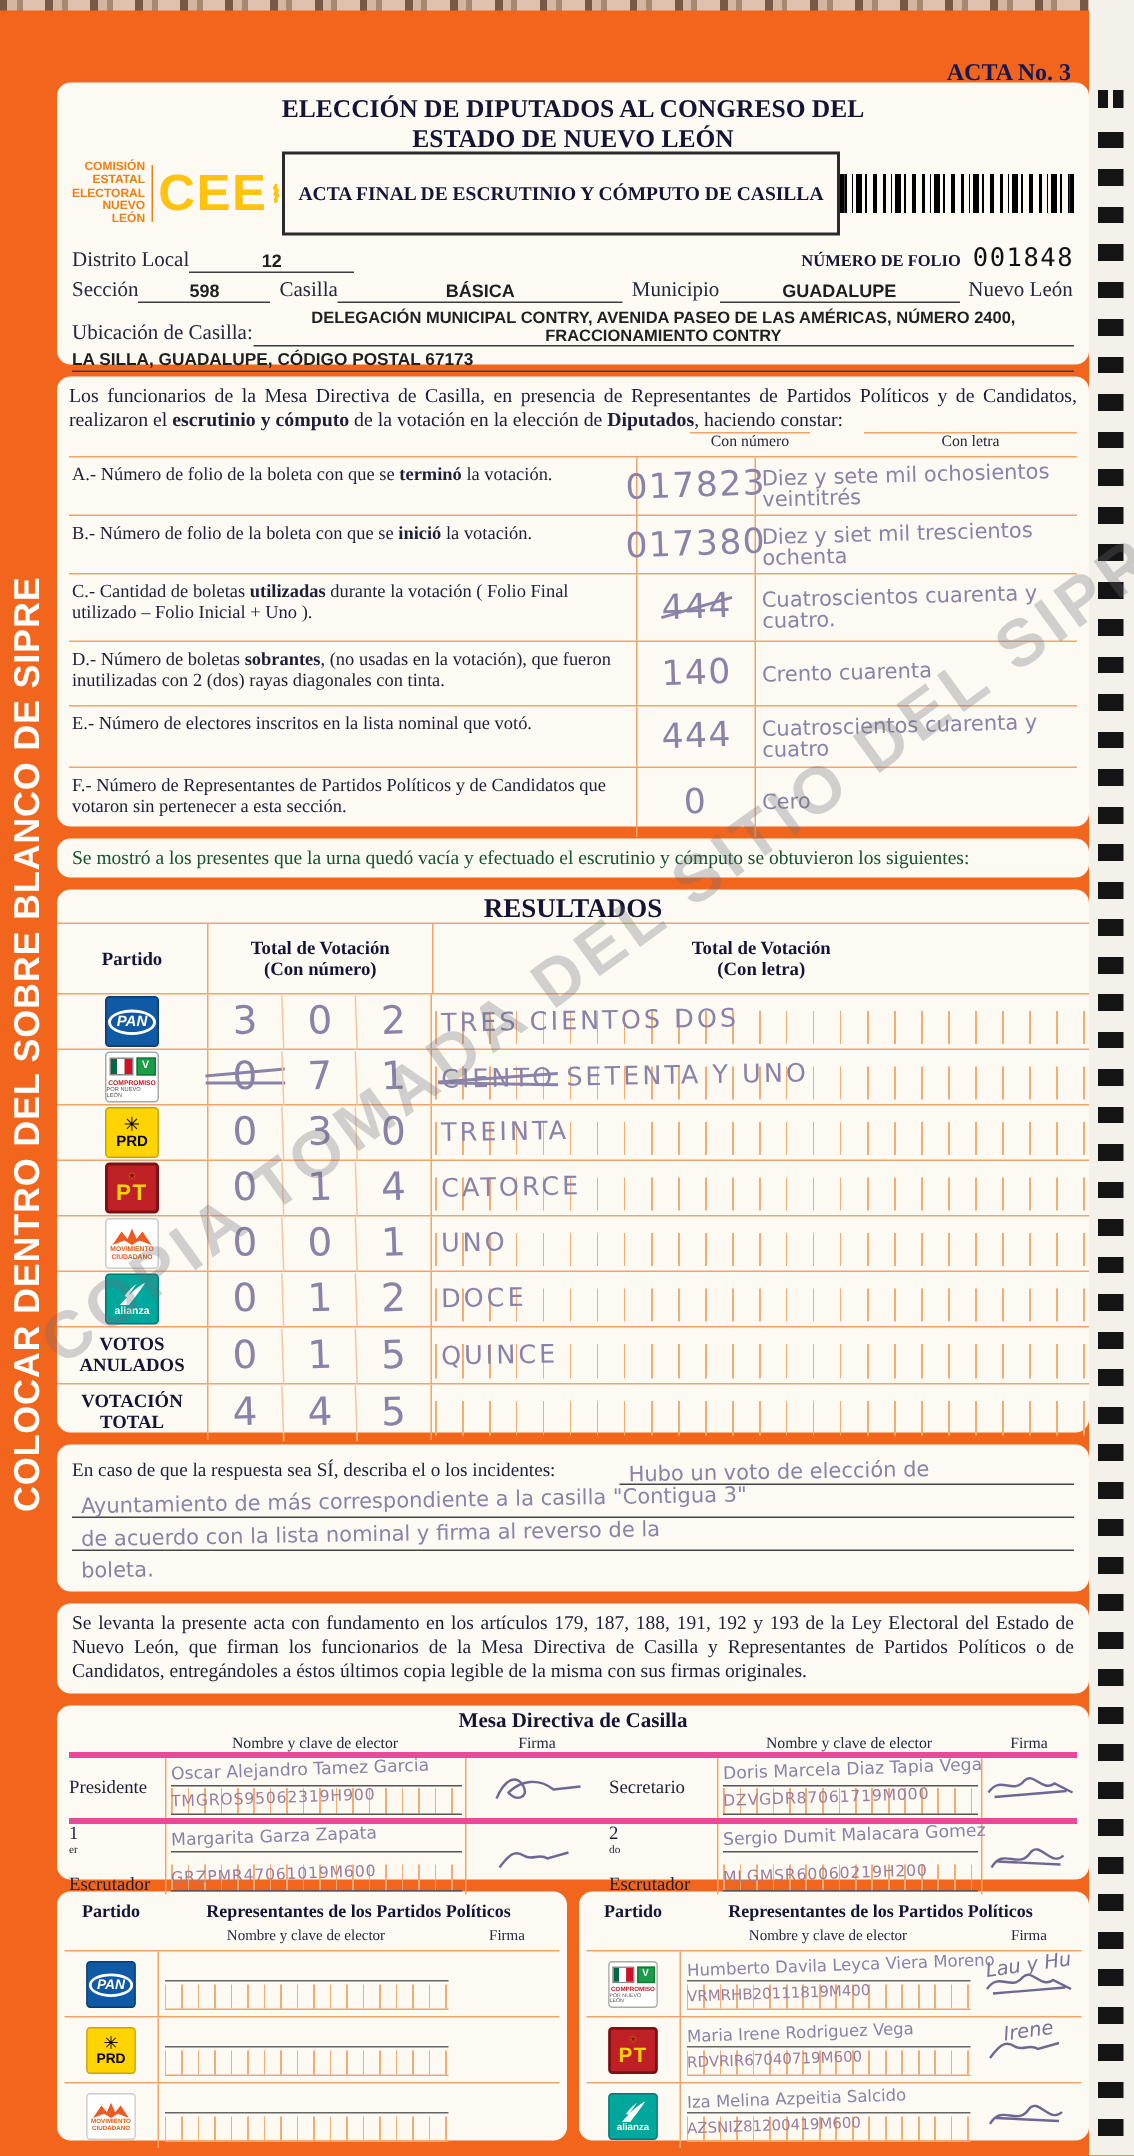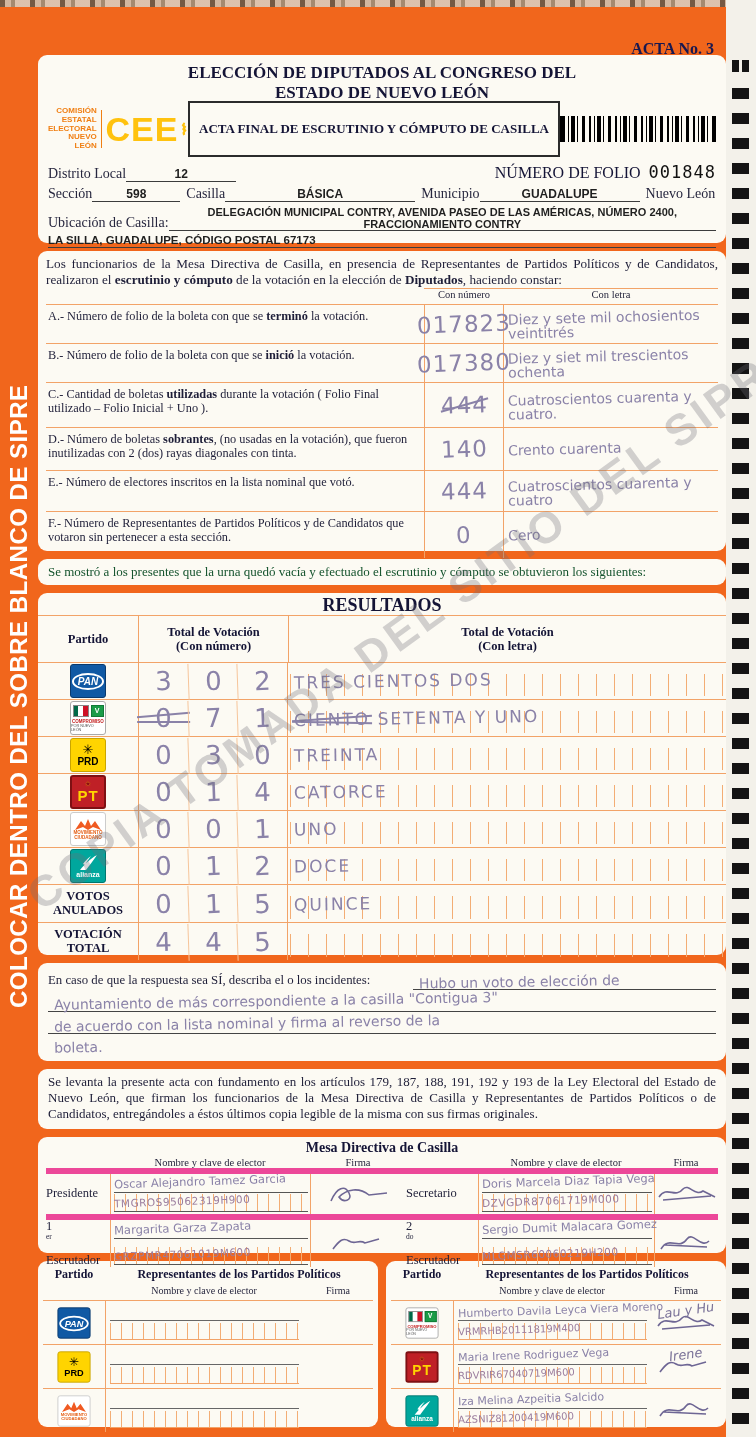--- a/index.html
+++ b/index.html
@@ -43,30 +43,30 @@
   .cee-shape{margin-left:2px;}
   .h-boxwrap{flex:1;display:flex;justify-content:center;}
   .h-subbox{border:2px solid #2b2b2b;padding:18px 9px;font-weight:bold;font-size:13px;color:#141436;white-space:nowrap;}
   .h-barcol{width:158px;display:flex;flex-direction:column;align-items:flex-end;}
   .barcode{width:150px;height:26px;border-left:3px solid #000;border-right:3px solid #000;
     background:repeating-linear-gradient(90deg,#000 0 2px,transparent 2px 5px,#000 5px 6px,transparent 6px 8px,#000 8px 12px,transparent 12px 14px,#000 14px 15px,transparent 15px 19px,#000 19px 22px,transparent 22px 26px);}
   .h-row{display:flex;align-items:flex-end;font-size:14px;margin-top:6px;}
   .uline{border-bottom:1px solid #3c3c3c;text-align:center;
     font-family:"Liberation Sans",sans-serif;font-size:12px;font-weight:bold;color:#1f1f1f;}
   .folio-line{display:flex;align-items:baseline;margin-top:2px;}
-  .folio-label{font-weight:normal;font-size:16px;color:#141436;}
+  .folio-label{font-weight:bold;font-size:11px;color:#141436;}
   .folio-value{font-family:"DejaVu Sans Mono",monospace;font-size:17px;color:#111;margin-left:8px;letter-spacing:1px;}
   .h-ubic2{border-bottom:1px solid #3c3c3c;font-family:"Liberation Sans",sans-serif;
     font-size:11.5px;font-weight:bold;color:#1f1f1f;padding-bottom:1px;margin-top:3px;}
   .h-foot{display:flex;justify-content:space-between;margin-top:14px;}
   .h-foot div{border-top:1px solid #4a4a4a;font-size:7.5px;padding:1px 4px 0 4px;color:#30304a;}
   
   .p-statement{height:300px;padding:5px 8px;}
   .intro{font-size:13.2px;line-height:1.22;color:#1e1e38;text-align:justify;}
-  .tally-head{display:grid;grid-template-columns:378px 80px 1fr;height:16px;font-size:10.5px;text-align:center;color:#26263e;}
+  .tally-head{display:grid;grid-template-columns:378px 80px 1fr;height:16px;font-size:10.5px;text-align:center;color:#26263e;gap:36px;}
   .tally-head span{border-top:1px solid #f2a368;}
   .t-row{display:grid;grid-template-columns:378px 80px 1fr;border-top:1px solid #f2a368;position:relative;}
   .t-label{font-size:12.3px;line-height:1.15;padding:4px 2px 0 2px;color:#1e1e38;}
   .t-num{border-left:1px solid #f2a368;border-right:1px solid #f2a368;display:flex;align-items:center;justify-content:center;}
   .t-letra{padding-left:4px;display:flex;align-items:center;}
   
   .hand{font-family:"DejaVu Sans",sans-serif;color:#8a82a8;}
   .hand-num{font-size:23px;letter-spacing:1px;transform:rotate(-2deg);}
   .hand-letra{font-size:14px;line-height:1.0;transform:rotate(-1.5deg);}
   .ow{position:relative;display:inline-block;}
@@ -133,21 +133,21 @@
   .inc-write{flex:1;border-bottom:1px solid #444;margin-left:4px;}
   .inc-full{border-bottom:1px solid #444;margin-top:1px;height:20px;}
   .inc-hand{font-family:"DejaVu Sans",sans-serif;color:#8a82a8;font-size:14px;white-space:nowrap;
     transform:rotate(-1deg);display:block;padding-left:6px;}
   
   .p-legal{height:60px;padding:5px 10px;font-size:13px;line-height:1.22;text-align:justify;color:#1e1e38;}
   
   .p-mesa{height:116px;padding:3px 8px;}
   .m-title{text-align:center;font-weight:bold;font-size:14px;color:#141436;}
   .m-headrow{display:grid;grid-template-columns:64px 200px 96px 72px 176px 64px;font-size:10.5px;text-align:center;color:#26263e;margin-top:1px;}
-  .m-row{display:grid;grid-template-columns:64px 200px 96px 72px 176px 64px;border-top:6px solid #ec4899;height:40px;}
+  .m-row{display:grid;grid-template-columns:64px 200px 96px 72px 176px 64px;border-top:4px solid #ec4899;height:40px;}
   .m-role{font-size:12.5px;display:flex;flex-direction:column;align-items:flex-start;justify-content:center;line-height:1.05;color:#1e1e38;}
   .m-nc{position:relative;border-left:1px solid #f2a368;padding:0 2px;}
   .m-name{position:absolute;top:0px;left:3px;right:2px;border-bottom:1px solid #555;height:18px;}
   .m-clave{position:absolute;bottom:2px;left:3px;right:2px;height:17px;border-bottom:1px solid #555;
     background:repeating-linear-gradient(90deg,#f3ad74 0 1px,transparent 1px 11px);}
   .m-hand{font-family:"DejaVu Sans",sans-serif;color:#8a82a8;font-size:11.5px;white-space:nowrap;transform:rotate(-2deg);display:block;}
   .m-clave .m-hand{font-size:10.5px;letter-spacing:.5px;color:#9b7d9e;}
   .m-firma{border-left:1px solid #f2a368;display:flex;align-items:center;justify-content:center;overflow:hidden;}
   
   .p-reps{height:166px;background:none;margin-bottom:0;display:flex;gap:8px;}

